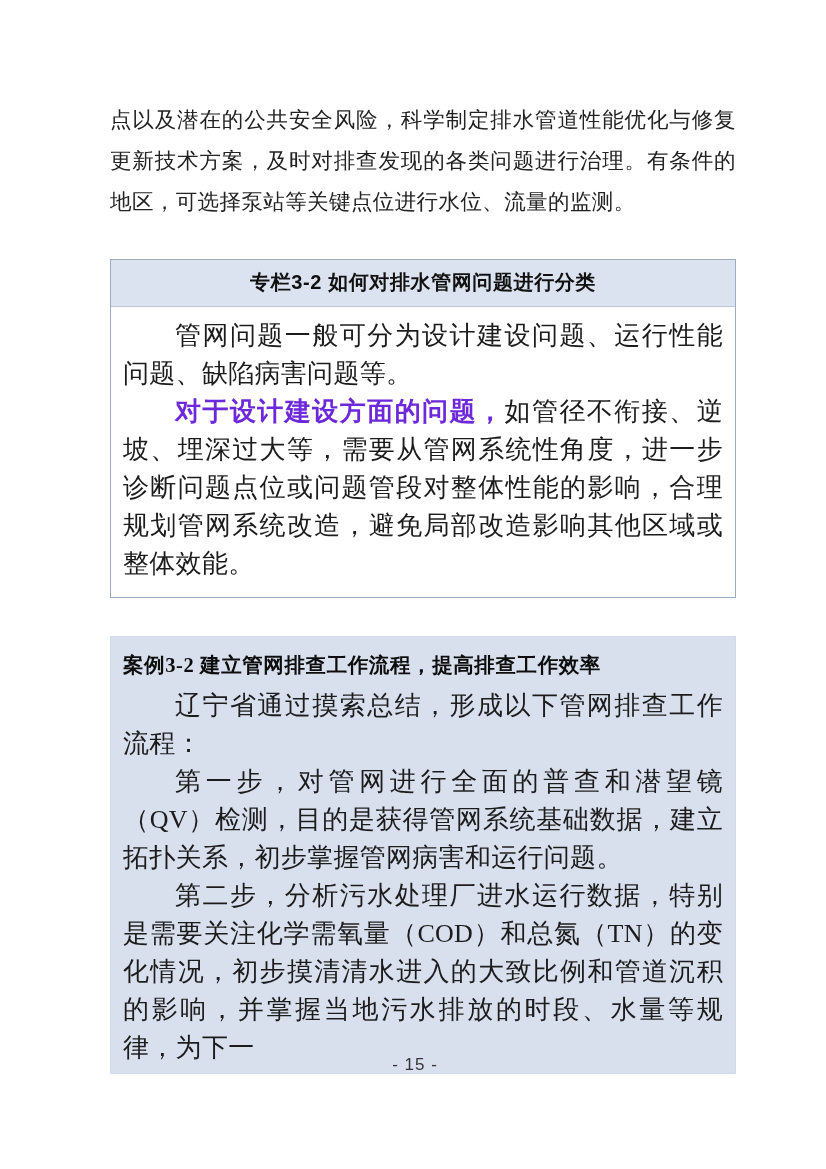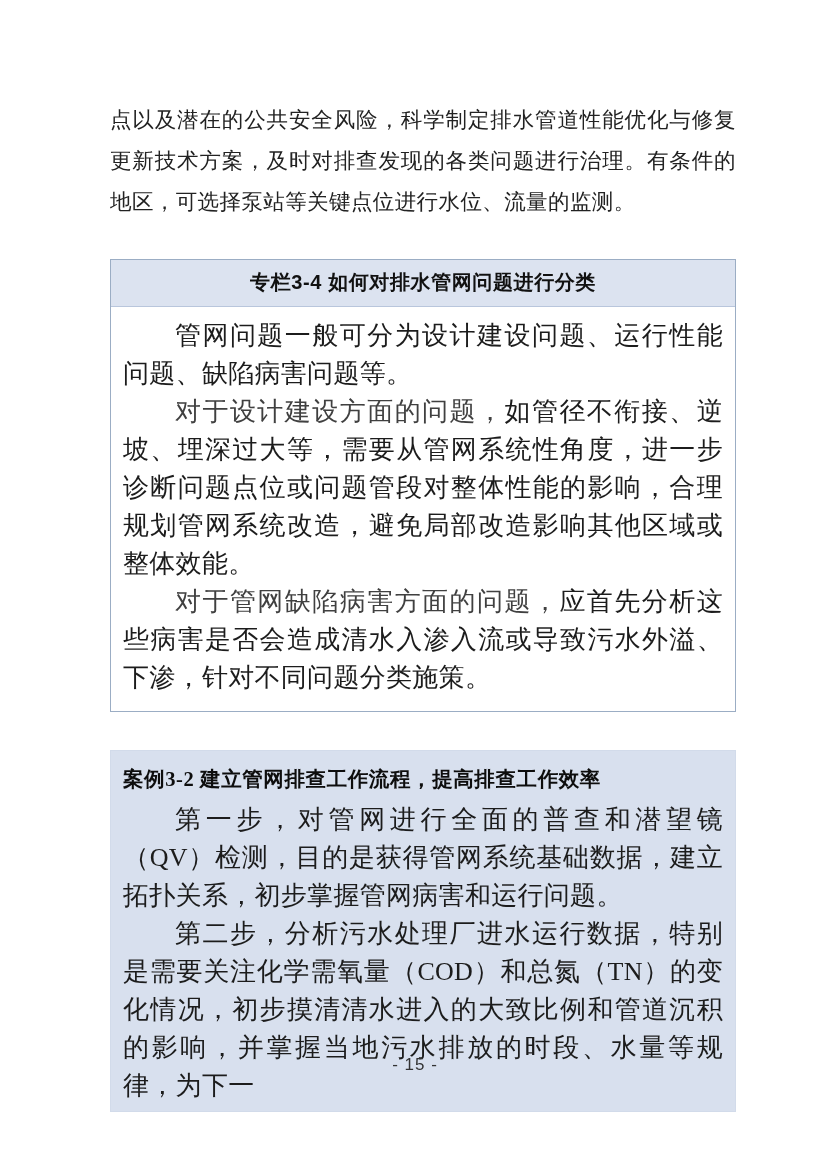--- a/index.html
+++ b/index.html
@@ -94,22 +94,22 @@
     line-height: 38px;
     color: #1c1c1c;
     text-align: justify;
     text-justify: inter-ideograph;
     text-indent: 2em;
     letter-spacing: 0.3px;
     margin: 0;
   }
   .box-para + .box-para { margin-top: 0; }
   .box-para .lead {
-    font-weight: 400;
-    color: #404040;
+    font-weight: 700;
+    color: #6d28d9;
   }
 
   
   .page-number {
     position: absolute;
     left: 0;
     top: 1055px;
     width: 826px;
     text-align: center;
     font-family: Liberation Sans, sans-serif;
@@ -123,45 +123,45 @@
 
 <div class="page">
 
   <div class="content">
 
     <p class="body-para">点以及潜在的公共安全风险，科学制定排水管道性能优化与修复更新技术方案，及时对排查发现的各类问题进行治理。有条件的地区，可选择泵站等关键点位进行水位、流量的监测。</p>
 
     <div class="box-zhuanlan">
 
       <div class="box-header">
-        <span class="box-header-title">专栏3-4  如何对排水管网问题进行分类</span>
+        <span class="box-header-title">专栏3-2  如何对排水管网问题进行分类</span>
       </div>
 
       <div class="box-body">
 
         <p class="box-para">
           <span>管网问题一般可分为设计建设问题、运行性能问题、缺陷病害问题等。</span>
         </p>
 
         <p class="box-para">
           <span class="lead">对于设计建设方面的问题，</span><span>如管径不衔接、逆坡、埋深过大等，需要从管网系统性角度，进一步诊断问题点位或问题管段对整体性能的影响，合理规划管网系统改造，避免局部改造影响其他区域或整体效能。</span>
         </p>
 
 
-        <p class="box-para">
-          <span class="lead">对于管网缺陷病害方面的问题，</span><span>应首先分析这些病害是否会造成清水入渗入流或导致污水外溢、下渗，针对不同问题分类施策。</span>
-        </p>
 
       </div>
     </div>
 
     <div class="box-anli">
 
       <span class="box-header-title">案例3-2  建立管网排查工作流程，提高排查工作效率</span>
 
+      <p class="box-para">
+        <span>辽宁省通过摸索总结，形成以下管网排查工作流程：</span>
+      </p>
 
       <p class="box-para">
         <span>第一步，对管网进行全面的普查和潜望镜（QV）检测，目的是获得管网系统基础数据，建立拓扑关系，初步掌握管网病害和运行问题。</span>
       </p>
 
       <p class="box-para">
         <span>第二步，分析污水处理厂进水运行数据，特别是需要关注化学需氧量（COD）和总氮（TN）的变化情况，初步摸清清水进入的大致比例和管道沉积的影响，并掌握当地污水排放的时段、水量等规律，为下一</span>
       </p>
 
     </div>

